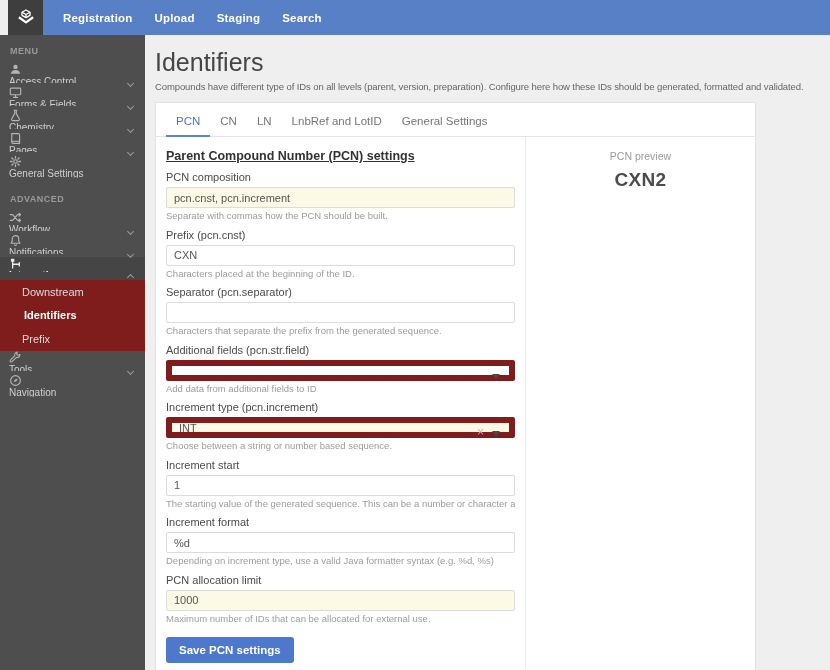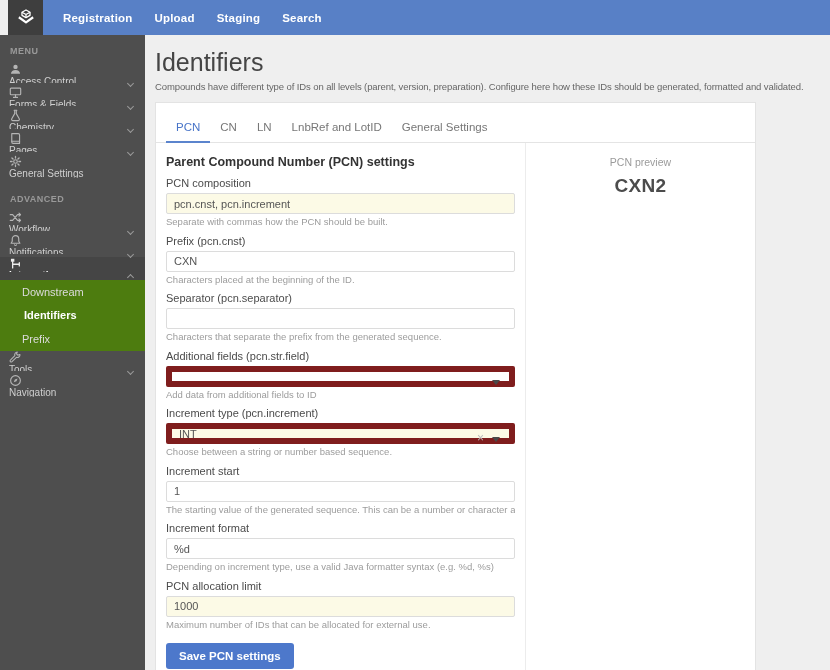--- a/index.html
+++ b/index.html
@@ -15,41 +15,41 @@
   
   .sidebar { position:absolute; top:35px; left:0; bottom:0; width:145px; background:#4e4e4e; overflow:hidden; }
   .side-label { font-size:9px; font-weight:700; color:#999; letter-spacing:.5px; padding:11px 10px 7px 10px; }
   .side-label.adv { padding-top:16px; }
   .side-item { display:flex; height:23px; padding:0 12px 0 9px; color:#cfcfcf; font-size:10px; cursor:pointer;flex-direction:column; }
   .side-item .icon { width:13px; height:13px; margin-right:8px; flex:none; display:flex; align-items:center; justify-content:center; }
   .side-item .lbl { white-space:nowrap; overflow:hidden; }
   .side-item.active-parent { background:#454545; color:#fff; font-weight:700; }
   .chev { width:5px; height:5px; border-right:1.5px solid #9a9a9a; border-bottom:1.5px solid #9a9a9a; transform:rotate(45deg); margin-left:auto; margin-top:-2px; flex:none; }
   .chev.up { transform:rotate(-135deg); margin-top:3px; }
-  .submenu { background:#4d7c0f; }
+  .submenu { background:#7f1d1d; }
   .sub-item { display:flex; align-items:center; height:23.5px; padding-left:22px; color:#dcdcdc; font-size:11px; cursor:pointer; }
   .sub-item.active { color:#fff; font-weight:700; padding-left:24px; }
   svg.sicon { stroke:#b5b5b5; fill:none; stroke-width:1.4; stroke-linecap:round; stroke-linejoin:round; }
   .active-parent svg.sicon { stroke:#ececec; }
   svg.sicon .fillp { fill:#b5b5b5; stroke:none; }
   .active-parent svg.sicon .fillp { fill:#ececec; }
 
   
   .main { position:absolute; top:35px; left:145px; width:685px; height:635px; background:#efefef; padding:0 0 0 10px; }
   .page-title { font-size:25px; font-weight:400; color:#454545; margin:13px 0 4px 0; }
   .page-desc { font-size:9.5px; color:#666; margin-bottom:10px; white-space:nowrap; overflow:hidden; letter-spacing:-0.1px; }
 
   .card { width:601px; background:#fff; border:1px solid #e3e3e3; }
   .tabs { display:flex; border-bottom:1px solid #e4e4e4; padding-left:10px; }
-  .tab { padding:18px 10px 8px 10px; font-size:11.5px; color:#777; border-bottom:2px solid transparent; margin-bottom:-1px; cursor:pointer; white-space:nowrap; }
+  .tab { padding:12px 10px 8px 10px; font-size:11.5px; color:#777; border-bottom:2px solid transparent; margin-bottom:-1px; cursor:pointer; white-space:nowrap; }
   .tab.active { color:#4874c8; border-bottom-color:#5b84cd; }
 
   .card-body { display:flex; align-items:stretch; }
   .form-col { width:370px; flex:none; padding:2px 10px 12px 10px; border-right:1px solid #ececec; }
-  .section-heading { font-size:12.5px; font-weight:700; color:#333; margin-top:10px; line-height:15px; }
+  .section-heading { font-size:12.5px; font-weight:700; color:#333; margin-top:10px; line-height:15px;text-decoration:underline; }
   .group { margin-top:7px; }
   .flabel { font-size:11px; color:#4b4b4b; line-height:13px; margin-bottom:3px; }
   .finput { display:block; width:100%; height:21px; border:1px solid #dcdcdc; border-radius:2px; padding:0 7px; font-size:11px; color:#555; background:#fff; font-family:inherit; outline:none; }
   .finput.hl { background:#fcfae6; }
   .fselect { position:relative; display:flex; align-items:center; height:21px; border:6px solid #7f1d1d; border-radius:2px; padding:0 44px 0 7px; font-size:11px; color:#555; background:#fff; cursor:pointer; }
   .fselect.hl { background:#fcfae6; }
   .clear-x { position:absolute; right:25px; top:3px; color:#bdbdbd; font-size:12px; line-height:12px; cursor:pointer; }
   .caret { position:absolute; right:9px; top:8px; width:0; height:0; border-left:4px solid transparent; border-right:4px solid transparent; border-top:5px solid #4a4a4a; }
   .fhelp { font-size:9.5px; color:#9c9c9c; line-height:10.5px; margin-top:3px; white-space:nowrap; overflow:hidden; }
   .save-btn { margin-top:13px; background:#4d78cb; color:#fff; border:none; border-radius:3px; font-size:11.5px; font-weight:600; padding:7px 13px; font-family:inherit; cursor:pointer; }

